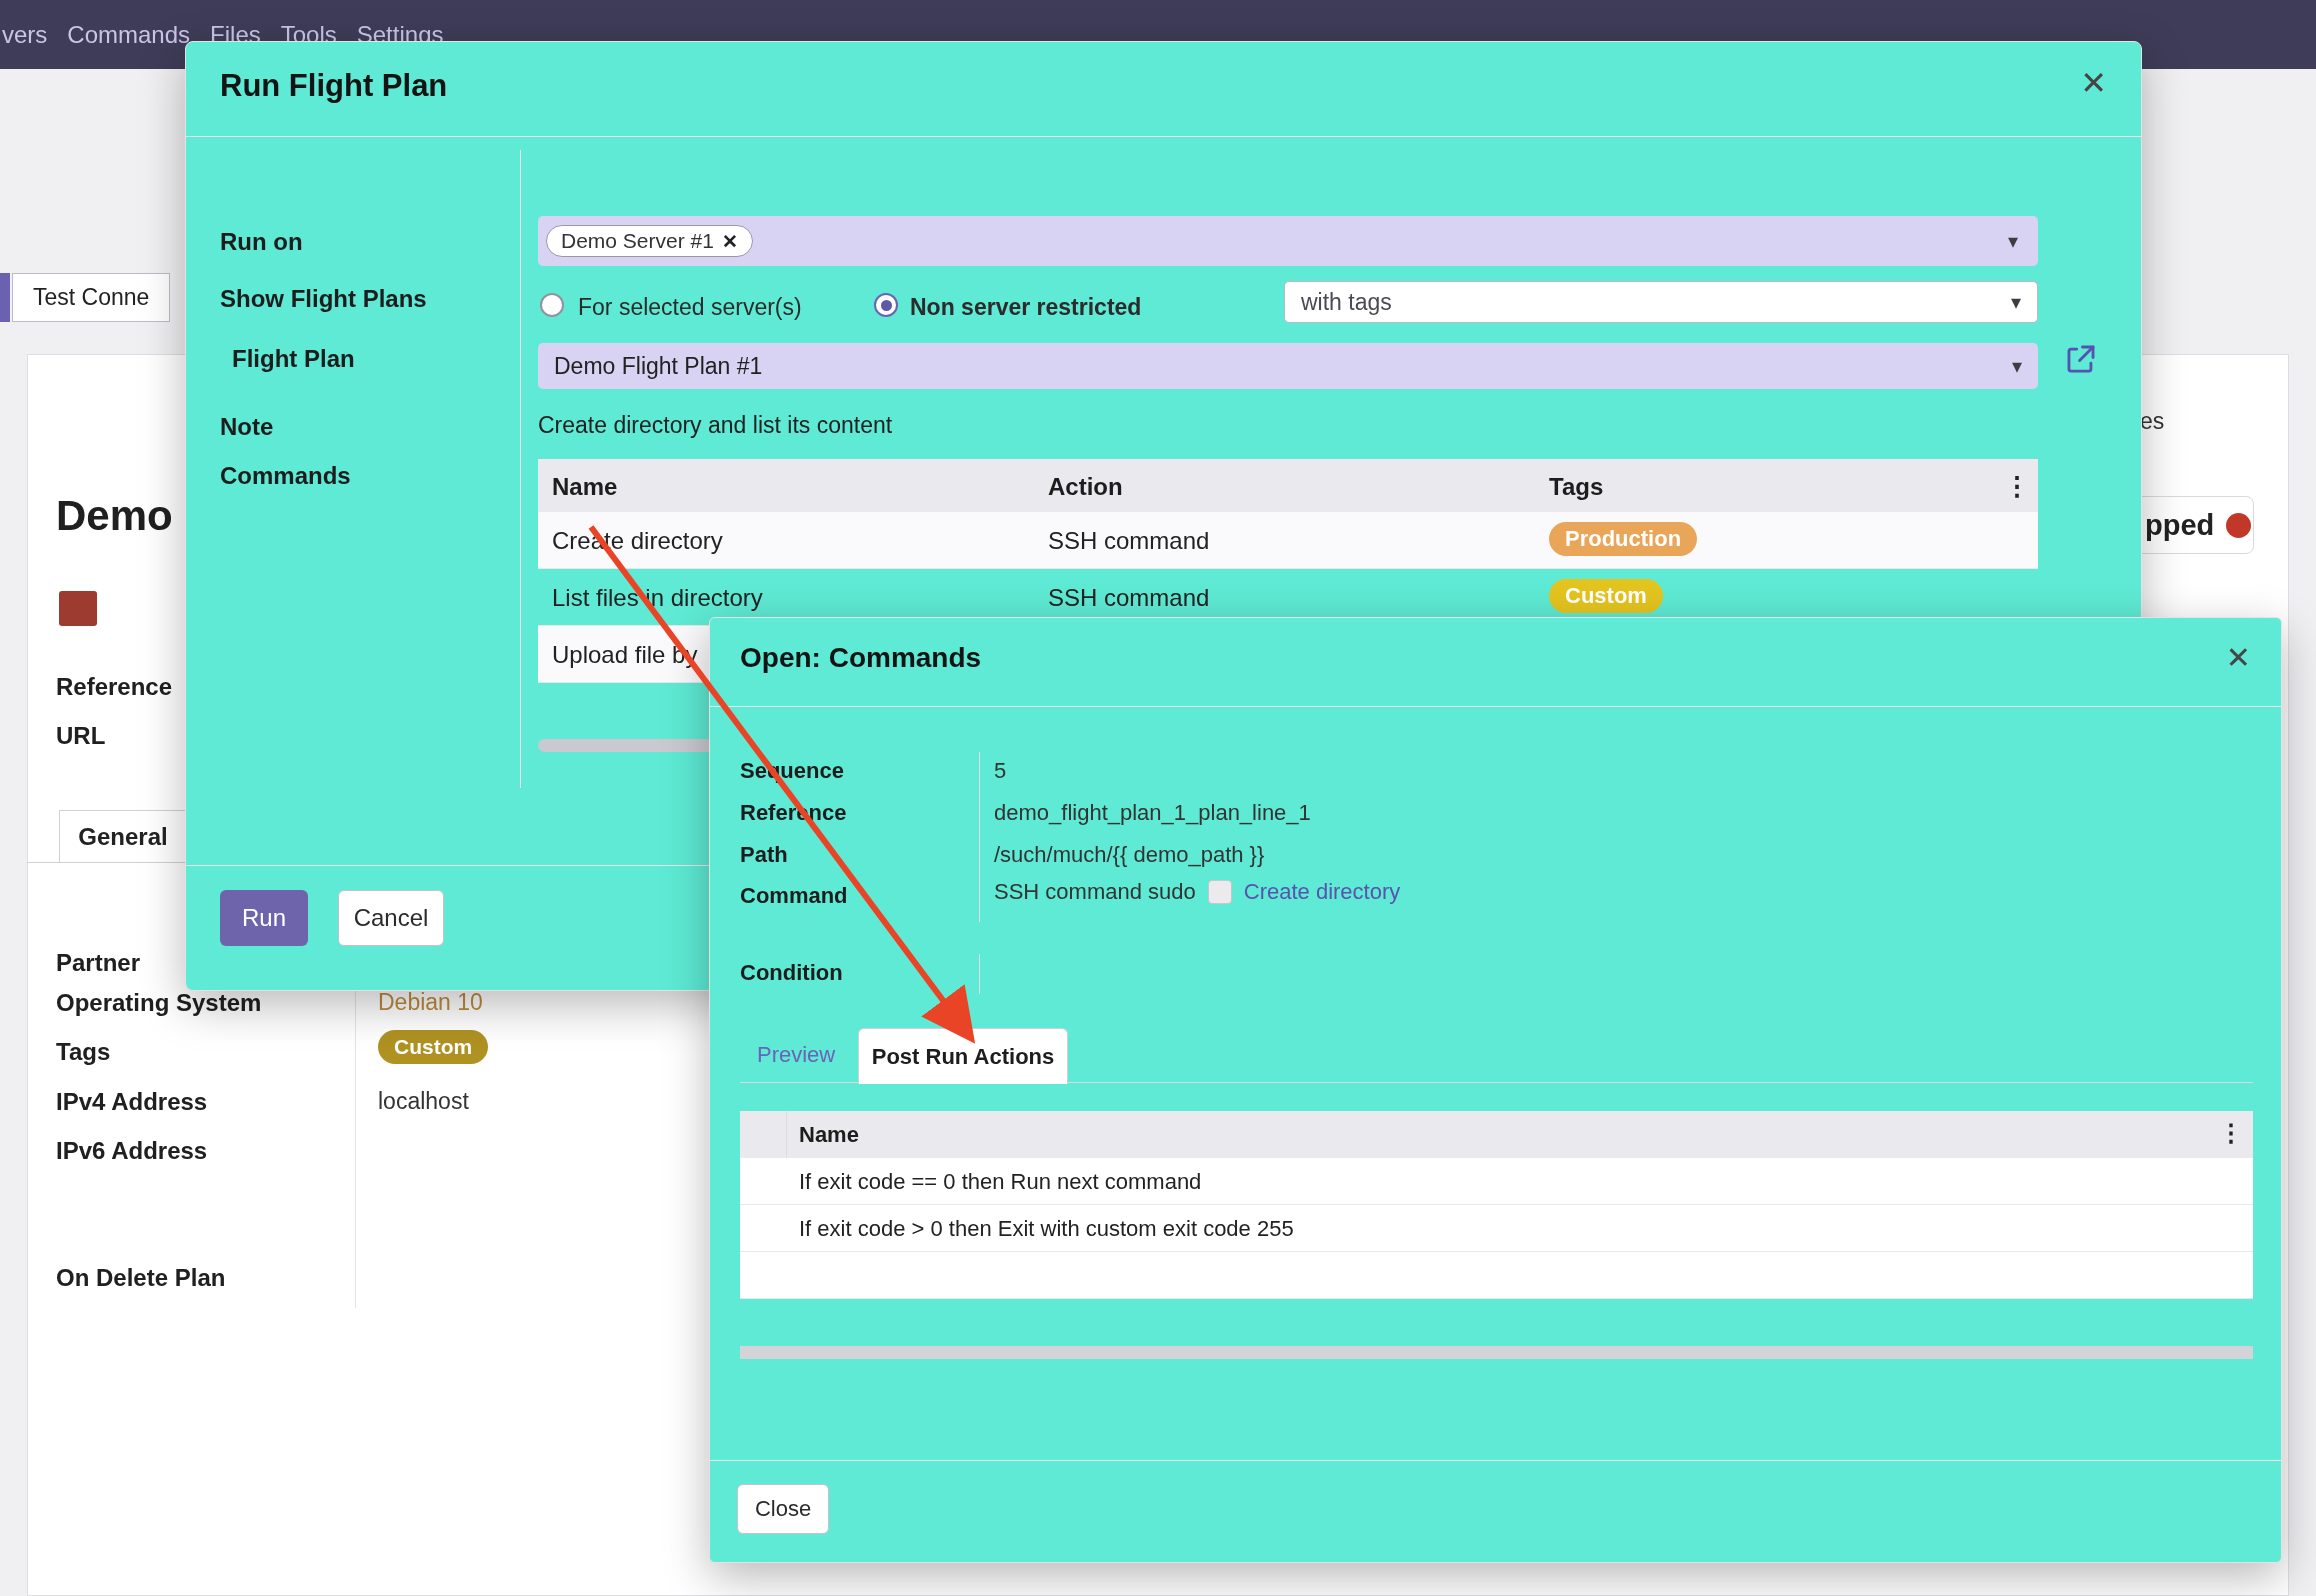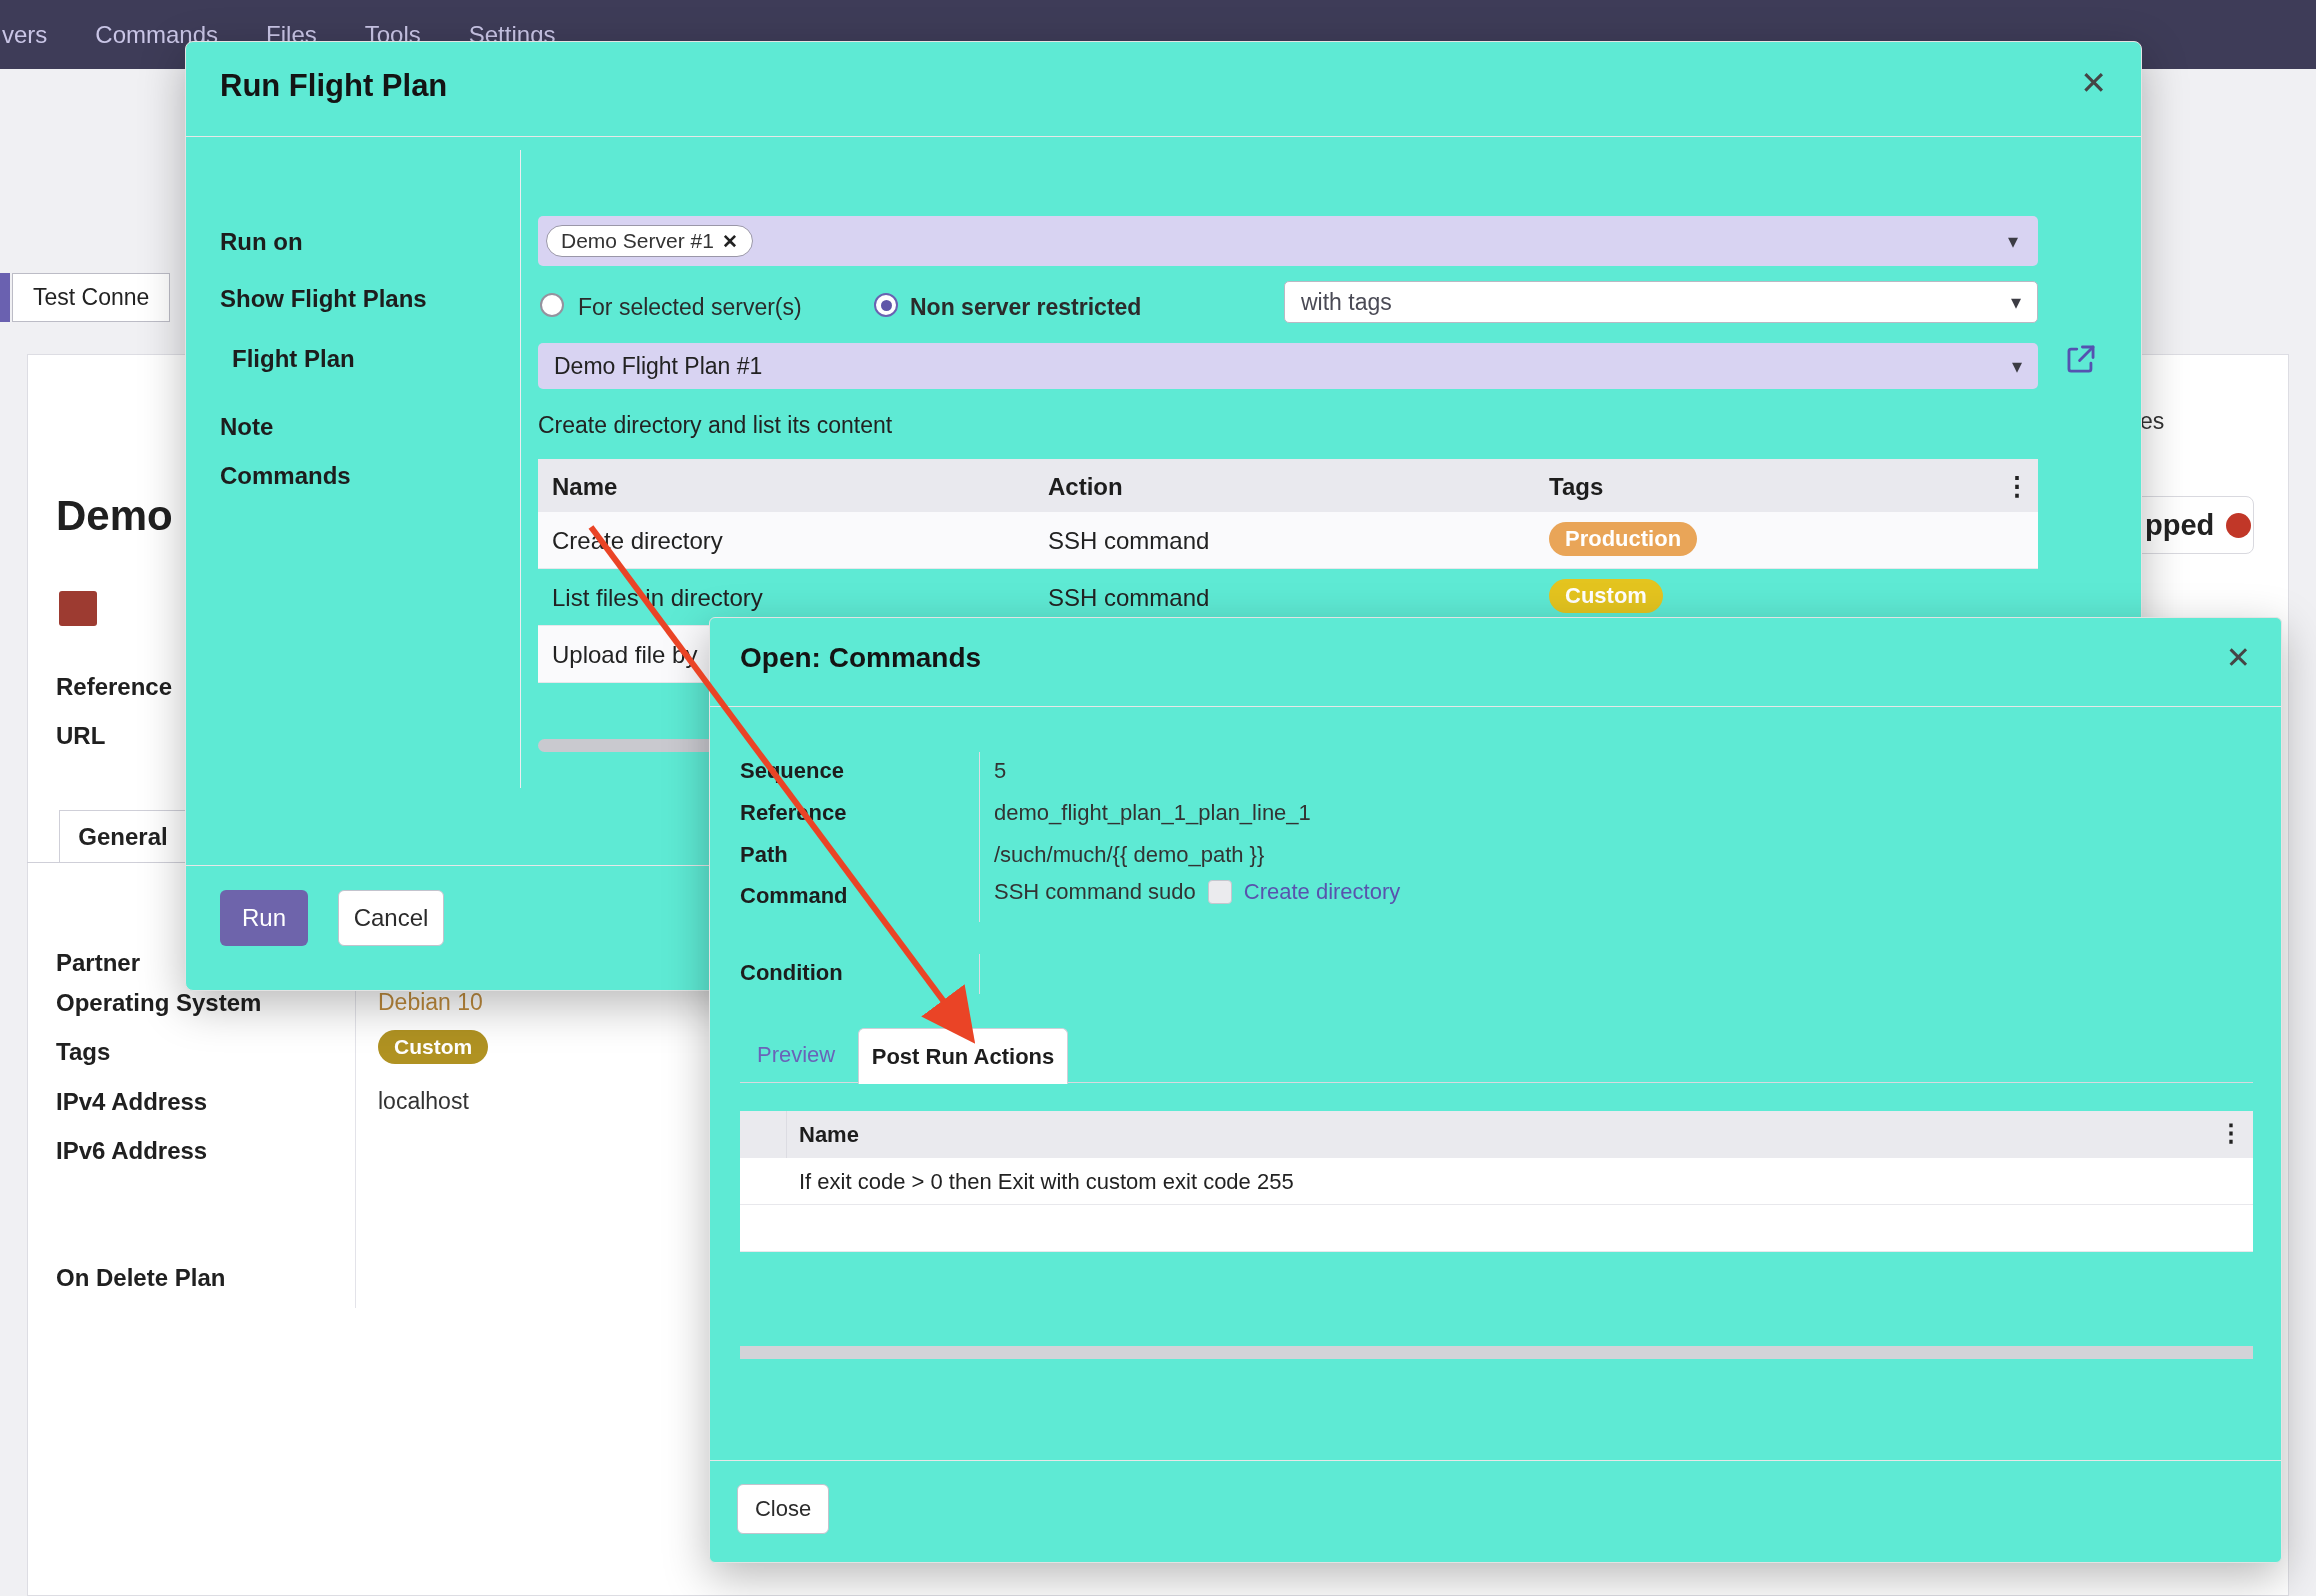--- a/index.html
+++ b/index.html
@@ -3,21 +3,21 @@
 <meta charset="utf-8">
 <style>
   * { margin:0; padding:0; box-sizing:border-box; }
   html,body { background:#e8e8ec; }
   body, button, input { font-family:"Liberation Sans", sans-serif; }
   .page { position:relative; width:2316px; height:1596px; background:#f0f0f3; overflow:hidden; }
   .abs { position:absolute; }
 
   
   .nav { position:absolute; top:0; left:0; width:100%; height:69px; background:#3e3c58;
-         display:flex; align-items:center; gap:48px; padding-left:2px;
+         display:flex; align-items:center; gap:20px; padding-left:2px;
          color:#c9c5e6; font-size:24px; z-index:2; }
   .nav span { white-space:nowrap; }
 
   
   .purple-sliver { left:0; top:273px; width:10px; height:49px; background:#6a61b0; }
   .test-conn { left:12px; top:273px; height:49px; padding:0 20px; background:#fff;
                border:1px solid #bcbcc6; font-size:23px; color:#222; }
   .bg-card { left:27px; top:354px; width:2262px; height:1242px; background:#fff; border:1px solid #dddde3; }
   .frag-es { left:2140px; top:408px; font-size:23px; color:#333; }
   .bg-title { left:56px; top:492px; font-size:42px; font-weight:bold; color:#202020; }
@@ -284,20 +284,23 @@
     </div>
     <div class="abs m2-tabline"></div>
 
     <div class="abs m2-table">
       <div class="m2-thead">
         <span class="m2-selcell"></span>
         <span class="m2-th-name">Name</span>
         <span class="kebab m2-kebab">⋮</span>
       </div>
       <div class="m2-row">
+        <span class="m2-cell">If exit code == 0 then Run next command</span>
+      </div>
+      <div class="m2-row">
         <span class="m2-cell">If exit code &gt; 0 then Exit with custom exit code 255</span>
       </div>
       <div class="m2-row"></div>
     </div>
     <div class="abs m2-scroll"></div>
 
     <div class="abs m2-footerline"></div>
     <button class="abs m2-closebtn">Close</button>
   </section>
 

